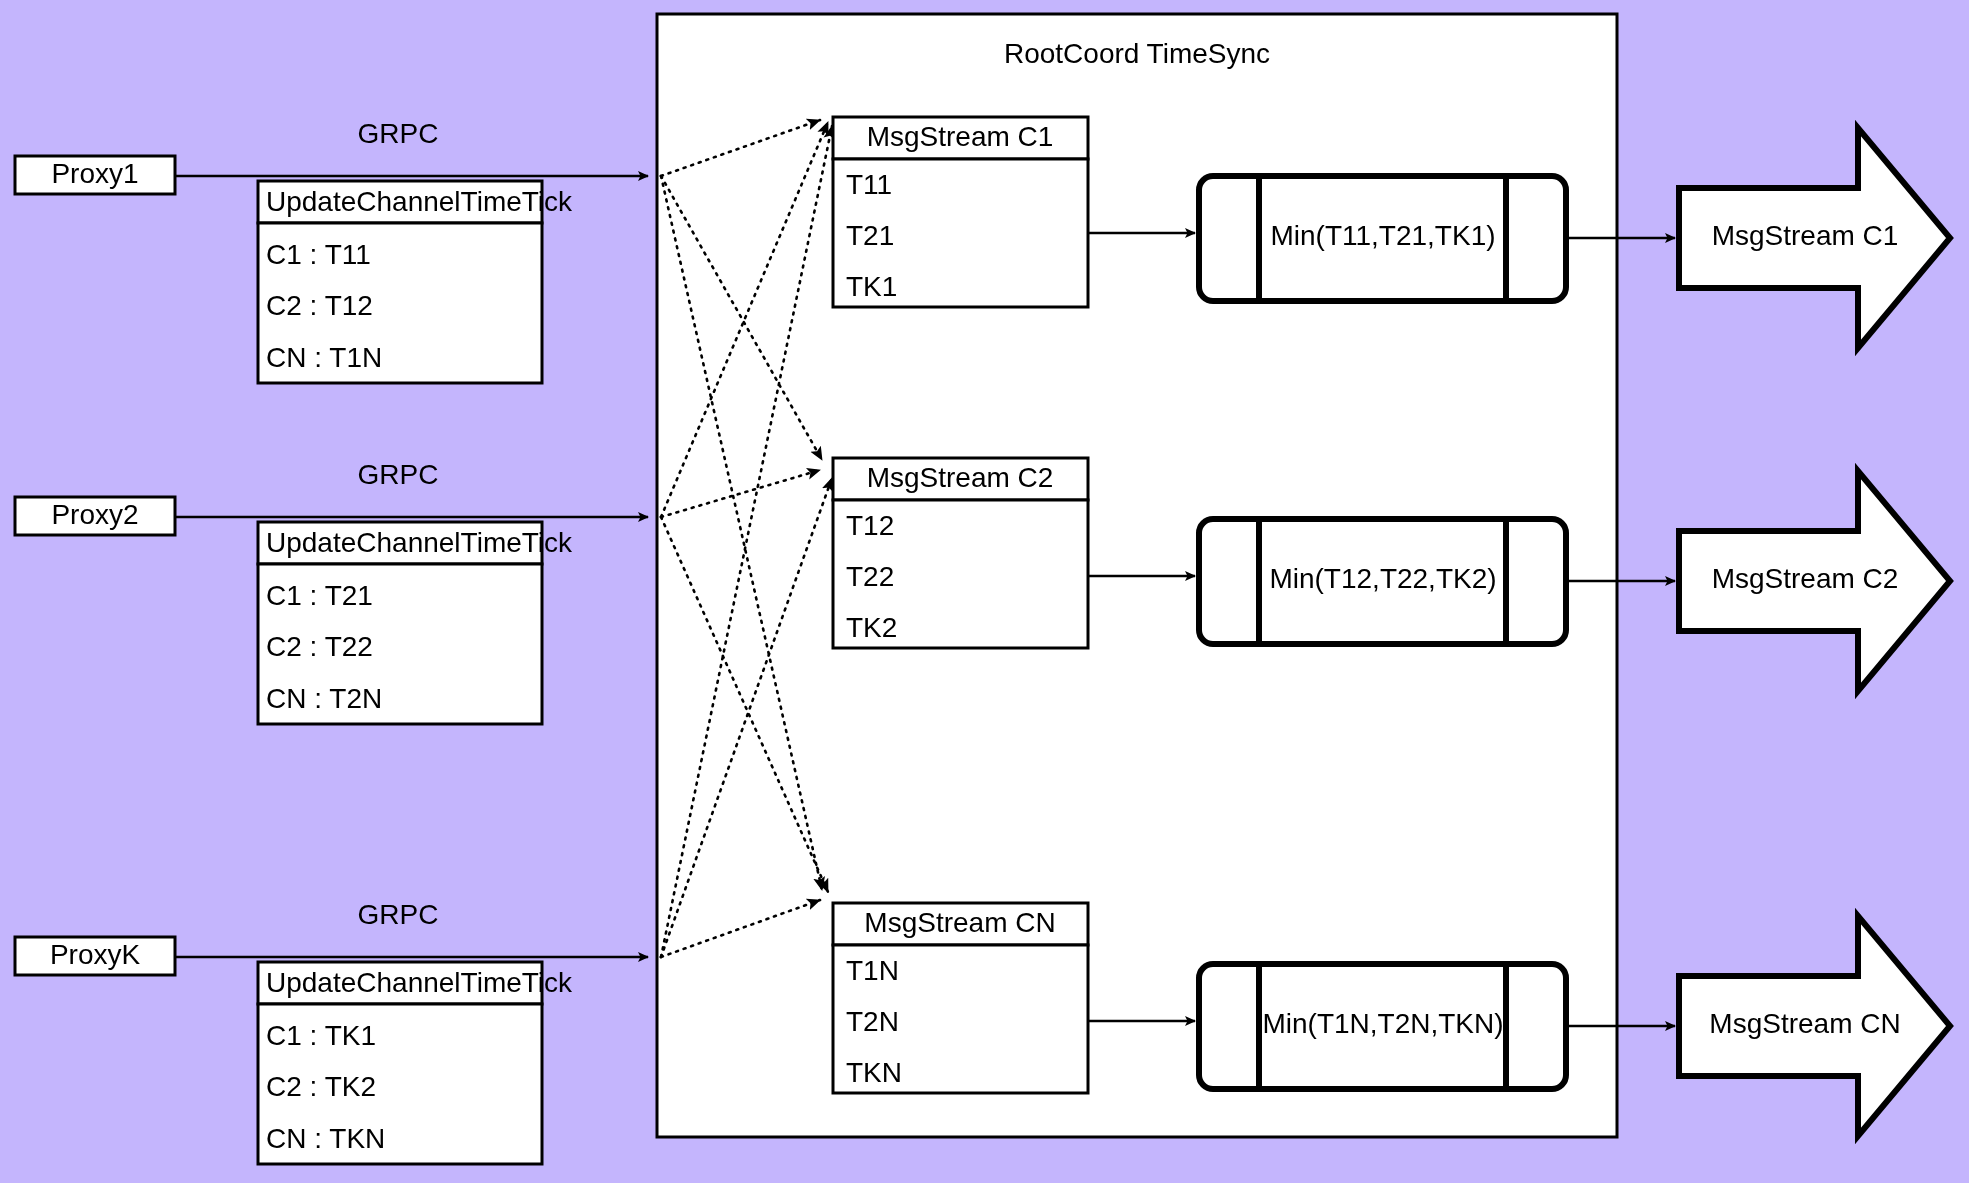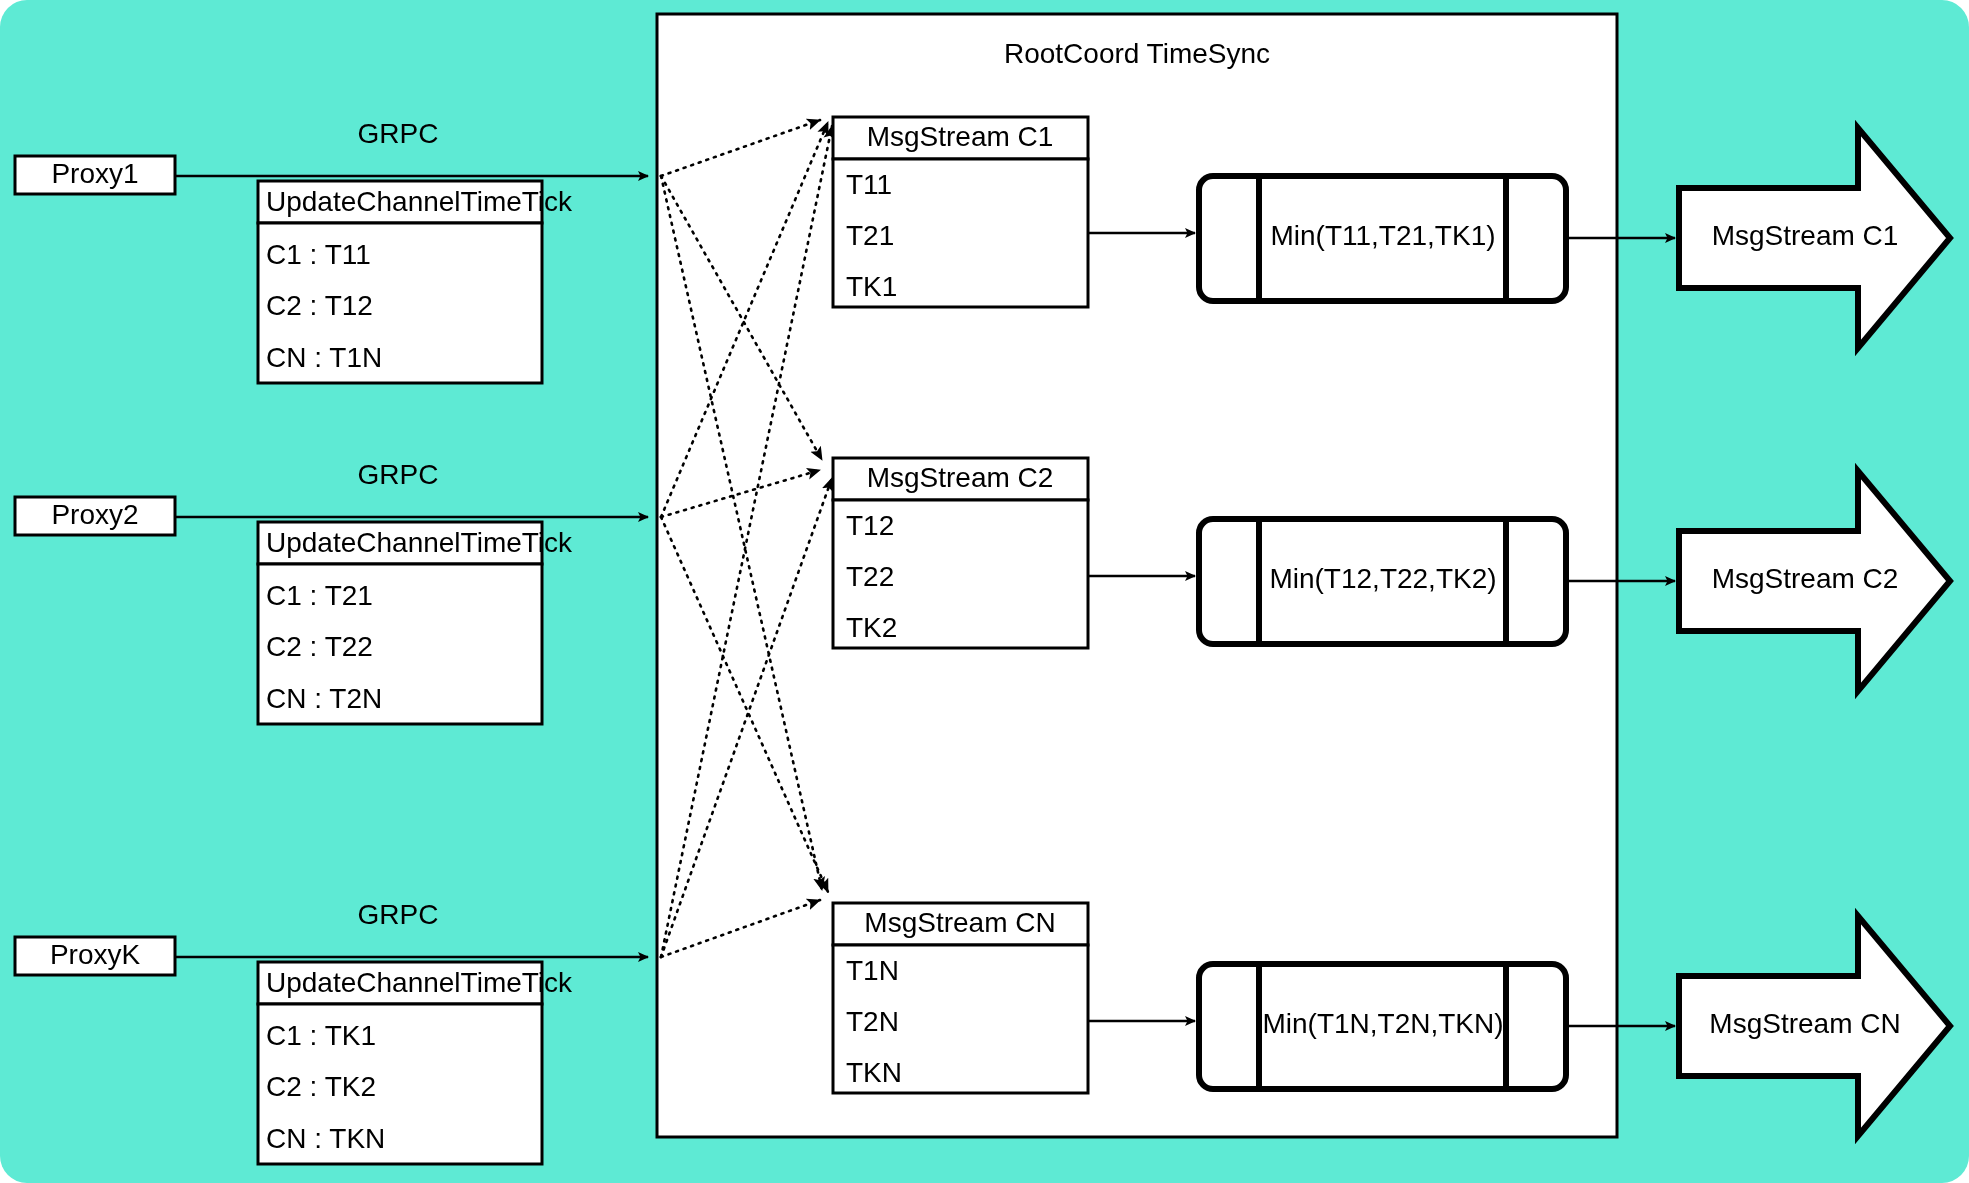--- a/index.html
+++ b/index.html
@@ -4,24 +4,23 @@
 <style>
   html, body {
     margin: 0;
     padding: 0;
     background: #ffffff;
   }
   #stage {
     position: relative;
     width: 1969px;
     height: 1183px;
-    background: #5eead4;
+    background: #c4b5fd;
     font-family: "Liberation Sans", sans-serif;
     overflow: hidden;
-    border-radius: 27px;
   }
   svg#diagram {
     position: absolute;
     top: 0;
     left: 0;
     width: 1969px;
     height: 1183px;
   }
   .shape-stroke {
     fill: #ffffff;

